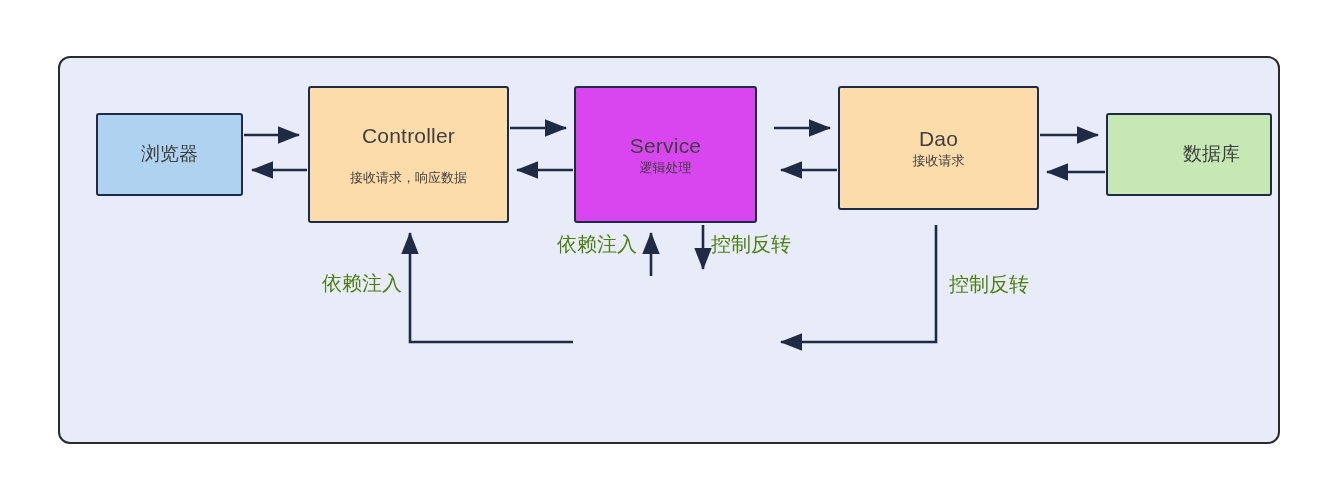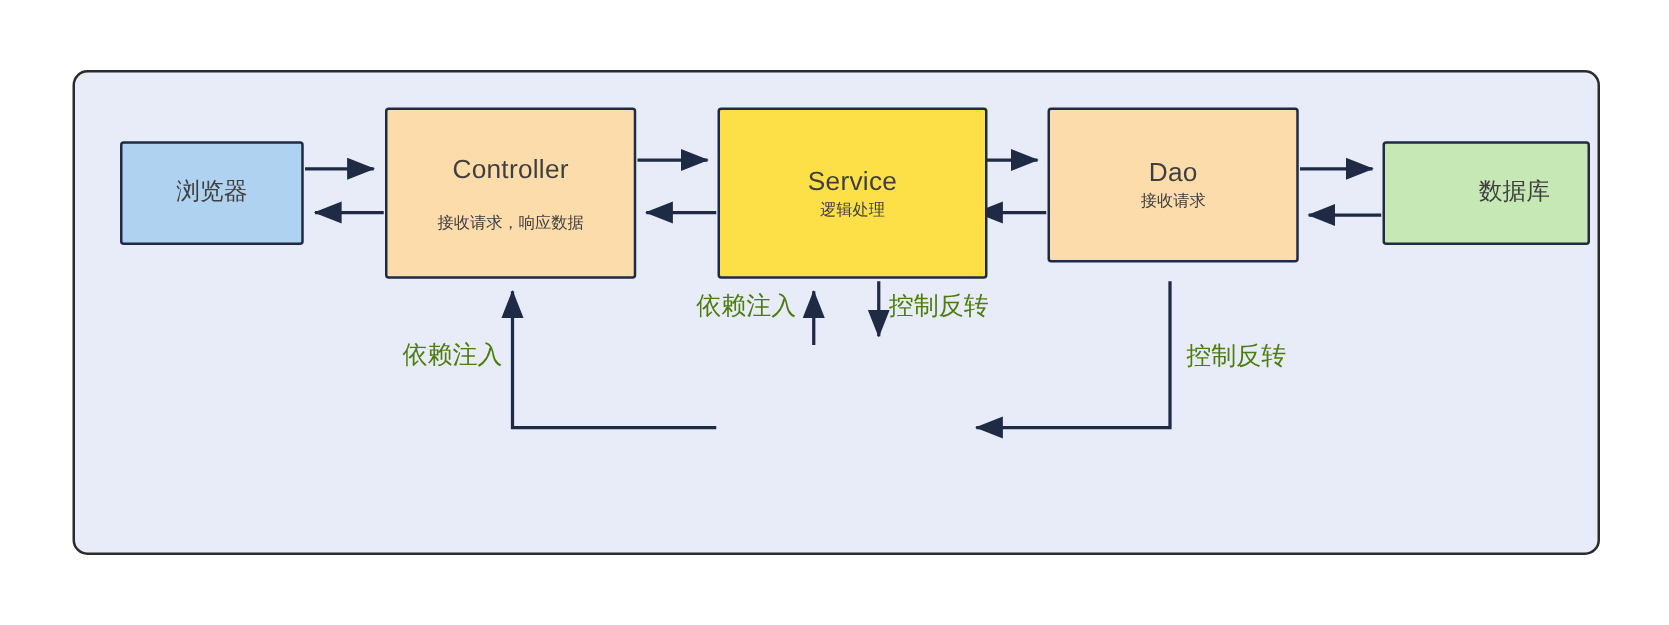--- a/index.html
+++ b/index.html
@@ -49,22 +49,22 @@
   .node-browser {
     left: 96px; top: 113px; width: 147px; height: 83px;
     background: #aed2f0;
   }
   .node-controller {
     left: 308px; top: 86px; width: 201px; height: 137px;
     background: #fcdcaa;
     gap: 20px;
   }
   .node-service {
-    left: 574px; top: 86px; width: 216px; height: 137px;
-    background: #fde047;
+    left: 574px; top: 86px; width: 183px; height: 137px;
+    background: #d946ef;
   }
   .node-dao {
     left: 838px; top: 86px; width: 201px; height: 124px;
     background: #fcdcaa;
   }
   .node-database {
     left: 1106px; top: 113px; width: 166px; height: 83px;
     background: #c6e8b4;
     padding-left: 45px;
   }

